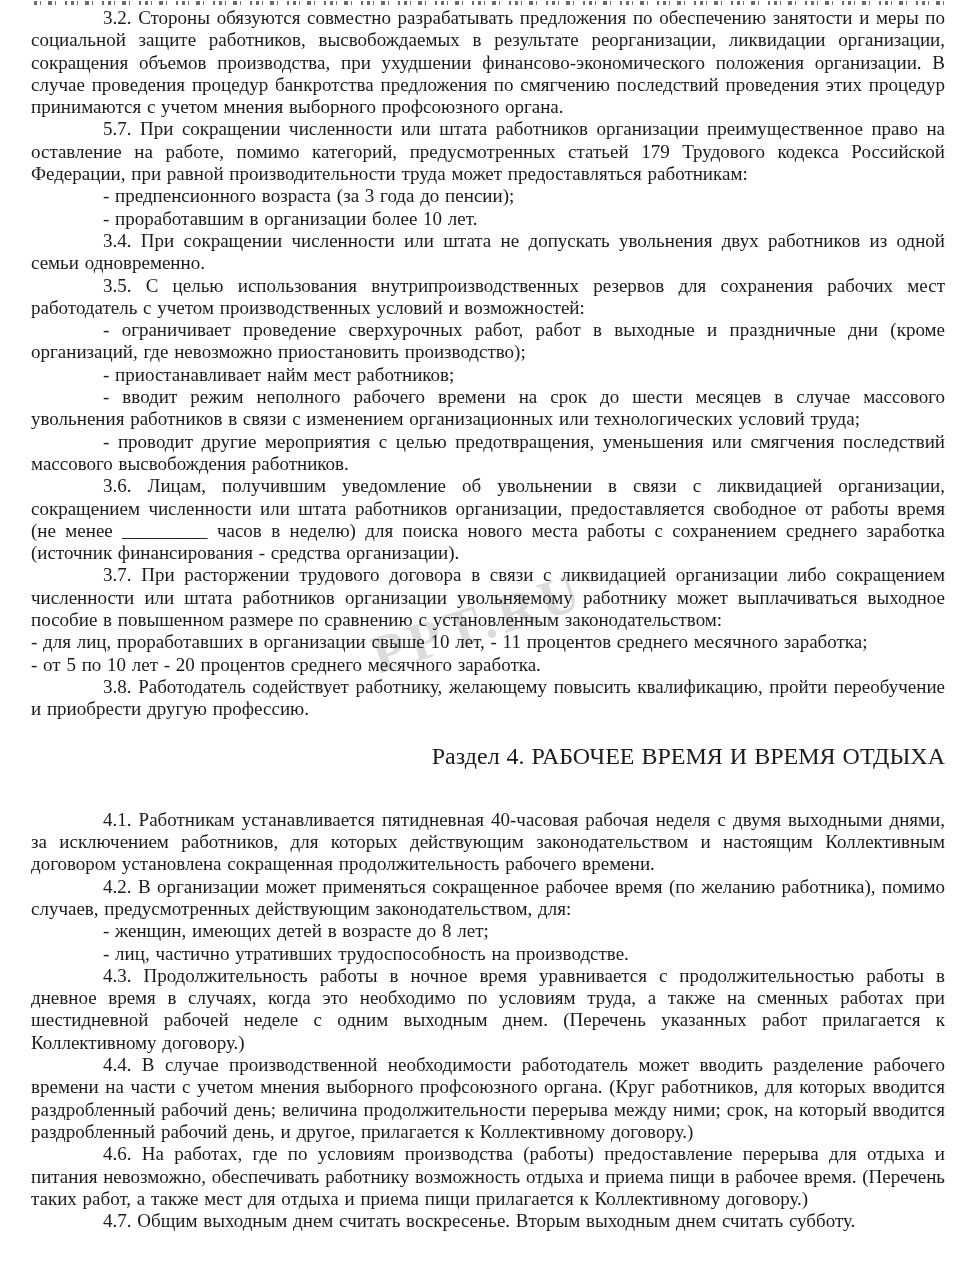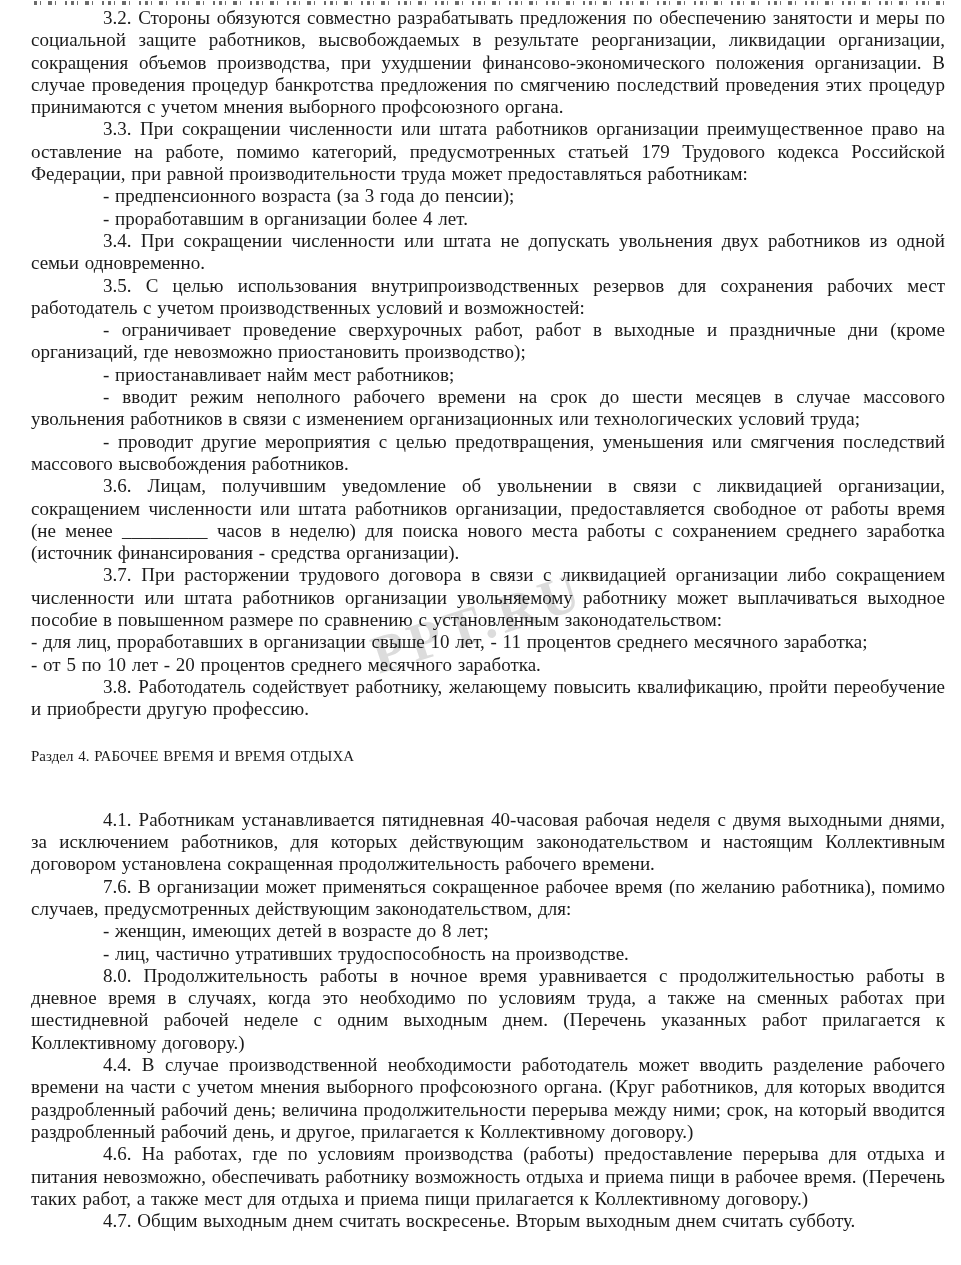--- a/index.html
+++ b/index.html
@@ -57,52 +57,52 @@
   }
   .doc p {
     margin: 0;
     text-indent: 72px;
   }
   .doc p.flush {
     text-indent: 0;
   }
   .doc h2 {
     margin: 24px 0 42px 0;
-    font-size: 15px;
+    font-size: 24px;
     font-weight: normal;
-    text-align: left;
+    text-align: right;
     text-indent: 0;
     line-height: 22.3px;
   }
 </style>
 </head>
 <body>
 
 <div class="page">
   <div class="crop-strip"></div>
   <div class="watermark">PPT.RU</div>
   <main class="doc">
       <p>3.2. Стороны обязуются совместно разрабатывать предложения по обеспечению занятости и меры по социальной защите работников, высвобождаемых в результате реорганизации, ликвидации организации, сокращения объемов производства, при ухудшении финансово-экономического положения организации. В случае проведения процедур банкротства предложения по смягчению последствий проведения этих процедур принимаются с учетом мнения выборного профсоюзного органа.</p>
-      <p>3.3. При сокращении численности или штата работников организации преимущественное право на оставление на работе, помимо категорий, предусмотренных статьей 179 Трудового кодекса Российской Федерации, при равной производительности труда может предоставляться работникам:</p>
+      <p>5.7. При сокращении численности или штата работников организации преимущественное право на оставление на работе, помимо категорий, предусмотренных статьей 179 Трудового кодекса Российской Федерации, при равной производительности труда может предоставляться работникам:</p>
       <p>- предпенсионного возраста (за 3 года до пенсии);</p>
-      <p>- проработавшим в организации более 4 лет.</p>
+      <p>- проработавшим в организации более 10 лет.</p>
       <p>3.4. При сокращении численности или штата не допускать увольнения двух работников из одной семьи одновременно.</p>
       <p>3.5. С целью использования внутрипроизводственных резервов для сохранения рабочих мест работодатель с учетом производственных условий и возможностей:</p>
       <p>- ограничивает проведение сверхурочных работ, работ в выходные и праздничные дни (кроме организаций, где невозможно приостановить производство);</p>
       <p>- приостанавливает найм мест работников;</p>
       <p>- вводит режим неполного рабочего времени на срок до шести месяцев в случае массового увольнения работников в связи с изменением организационных или технологических условий труда;</p>
       <p>- проводит другие мероприятия с целью предотвращения, уменьшения или смягчения последствий массового высвобождения работников.</p>
       <p>3.6. Лицам, получившим уведомление об увольнении в связи с ликвидацией организации, сокращением численности или штата работников организации, предоставляется свободное от работы время (не менее _________ часов в неделю) для поиска нового места работы с сохранением среднего заработка (источник финансирования - средства организации).</p>
       <p>3.7. При расторжении трудового договора в связи с ликвидацией организации либо сокращением численности или штата работников организации увольняемому работнику может выплачиваться выходное пособие в повышенном размере по сравнению с установленным законодательством:</p>
       <p class="flush">- для лиц, проработавших в организации свыше 10 лет, - 11 процентов среднего месячного заработка;</p>
       <p class="flush">- от 5 по 10 лет - 20 процентов среднего месячного заработка.</p>
       <p>3.8. Работодатель содействует работнику, желающему повысить квалификацию, пройти переобучение и приобрести другую профессию.</p>
       <h2>Раздел 4. РАБОЧЕЕ ВРЕМЯ И ВРЕМЯ ОТДЫХА</h2>
       <p>4.1. Работникам устанавливается пятидневная 40-часовая рабочая неделя с двумя выходными днями, за исключением работников, для которых действующим законодательством и настоящим Коллективным договором установлена сокращенная продолжительность рабочего времени.</p>
-      <p>7.6. В организации может применяться сокращенное рабочее время (по желанию работника), помимо случаев, предусмотренных действующим законодательством, для:</p>
+      <p>4.2. В организации может применяться сокращенное рабочее время (по желанию работника), помимо случаев, предусмотренных действующим законодательством, для:</p>
       <p>- женщин, имеющих детей в возрасте до 8 лет;</p>
       <p>- лиц, частично утративших трудоспособность на производстве.</p>
-      <p>8.0. Продолжительность работы в ночное время уравнивается с продолжительностью работы в дневное время в случаях, когда это необходимо по условиям труда, а также на сменных работах при шестидневной рабочей неделе с одним выходным днем. (Перечень указанных работ прилагается к Коллективному договору.)</p>
+      <p>4.3. Продолжительность работы в ночное время уравнивается с продолжительностью работы в дневное время в случаях, когда это необходимо по условиям труда, а также на сменных работах при шестидневной рабочей неделе с одним выходным днем. (Перечень указанных работ прилагается к Коллективному договору.)</p>
       <p>4.4. В случае производственной необходимости работодатель может вводить разделение рабочего времени на части с учетом мнения выборного профсоюзного органа. (Круг работников, для которых вводится раздробленный рабочий день; величина продолжительности перерыва между ними; срок, на который вводится раздробленный рабочий день, и другое, прилагается к Коллективному договору.)</p>
       <p>4.6. На работах, где по условиям производства (работы) предоставление перерыва для отдыха и питания невозможно, обеспечивать работнику возможность отдыха и приема пищи в рабочее время. (Перечень таких работ, а также мест для отдыха и приема пищи прилагается к Коллективному договору.)</p>
       <p>4.7. Общим выходным днем считать воскресенье. Вторым выходным днем считать субботу.</p>
     </main>
 </div>
 
 </body></html>

